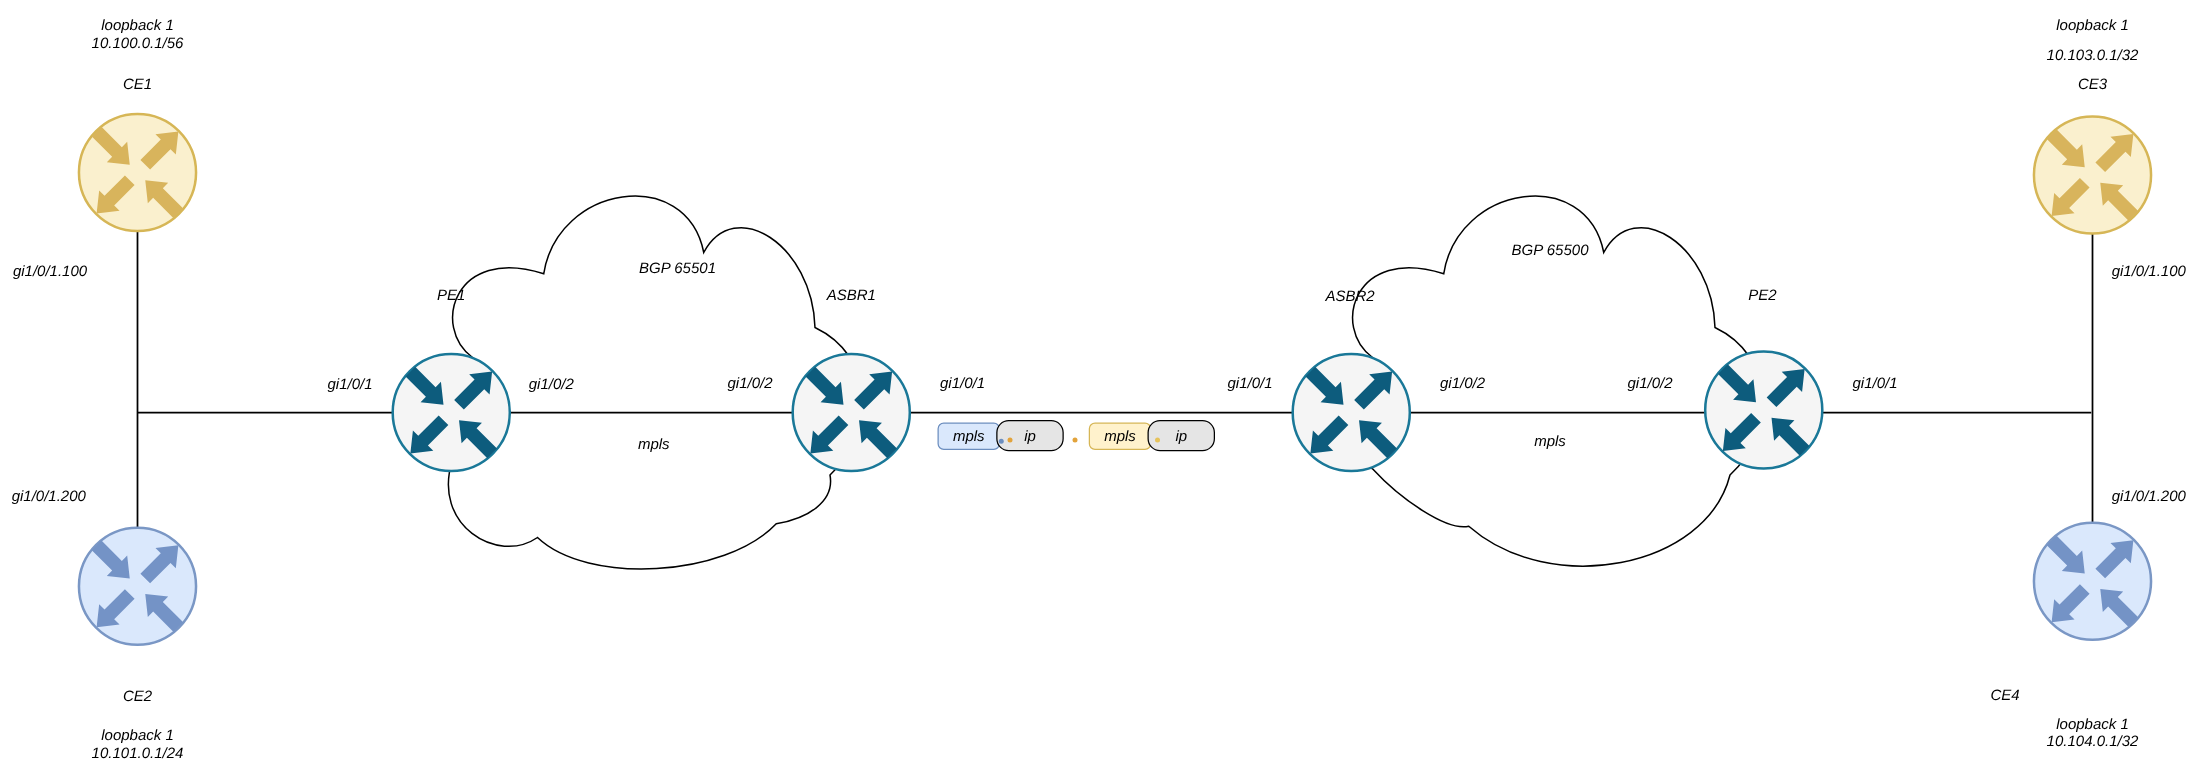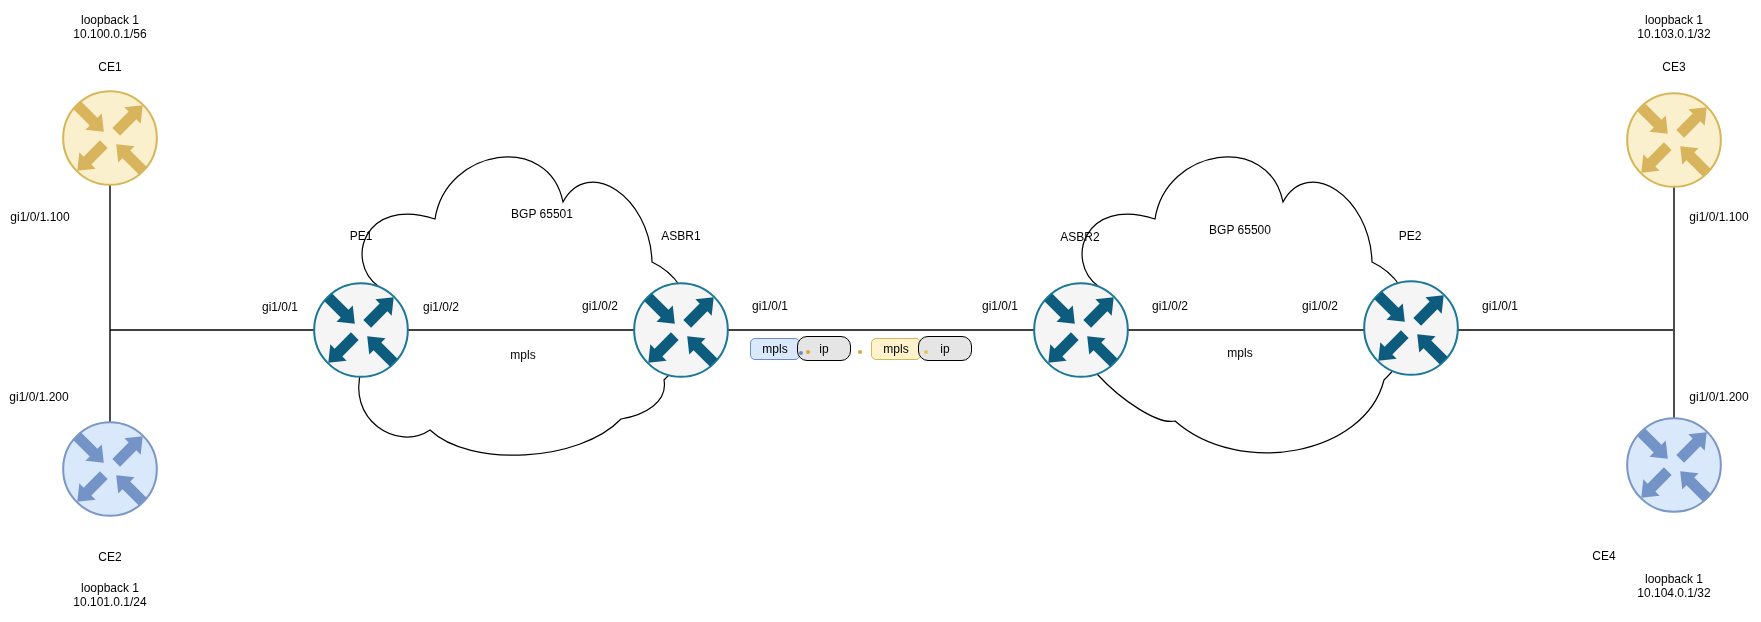--- a/index.html
+++ b/index.html
@@ -1,18 +1,18 @@
 <!DOCTYPE html>
 <html><head>
 <meta charset="utf-8">
 <style>
   html,body{margin:0;padding:0;background:#ffffff;}
   .stage{
     position:relative;width:1761px;height:622px;background:#ffffff;overflow:hidden;
-    font-family:"Liberation Sans", sans-serif;font-size:12px;color:#000;
+    font-family:"Liberation Sans", sans-serif;font-size:12px;color:#000;font-style:italic;
   }
   .bg{position:absolute;left:0;top:0;z-index:0;}
   .cloud{fill:#ffffff;stroke:#000000;stroke-width:1.2;}
   .wire{stroke:#000000;stroke-width:1.4;fill:none;}
   .router{position:absolute;transform:translate(-50%,-50%);z-index:2;}
   .router svg{display:block;}
   .gold .body{fill:#FAF0CE;stroke:#D6B656;}
   .gold .arrows{fill:#D8B45C;}
   .blue .body{fill:#DAE8FC;stroke:#7A97C5;}
   .blue .arrows{fill:#7493C6;}
@@ -157,28 +157,28 @@
     <span>ip</span>
   </div>
   <div class="dot blue"></div>
   <div class="dot o1"></div>
   <div class="dot o2"></div>
   <div class="dot o3"></div>
 
   <div class="lbl" style="left:1080px;top:237px">ASBR2</div>
   <div class="lbl" style="left:1000px;top:306px">gi1/0/1</div>
   <div class="lbl" style="left:1170px;top:306px">gi1/0/2</div>
-  <div class="lbl" style="left:1240px;top:230px">BGP 65500</div>
+  <div class="lbl" style="left:1240px;top:200px">BGP 65500</div>
   <div class="lbl" style="left:1240px;top:353px">mpls</div>
   <div class="lbl" style="left:1410px;top:236px">PE2</div>
   <div class="lbl" style="left:1320px;top:306px">gi1/0/2</div>
   <div class="lbl" style="left:1500px;top:306px">gi1/0/1</div>
 
   <div class="lbl" style="left:1674px;top:20px">loopback 1</div>
-  <div class="lbl" style="left:1674px;top:34px">10.103.0.1/32</div>
+  <div class="lbl" style="left:1674px;top:44px">10.103.0.1/32</div>
   <div class="lbl" style="left:1674px;top:67px">CE3</div>
   <div class="lbl" style="left:1719px;top:217px">gi1/0/1.100</div>
 
   <div class="lbl" style="left:1719px;top:397px">gi1/0/1.200</div>
   <div class="lbl" style="left:1604px;top:556px">CE4</div>
   <div class="lbl" style="left:1674px;top:579px">loopback 1</div>
   <div class="lbl" style="left:1674px;top:593px">10.104.0.1/32</div>
 
 </div>
 

